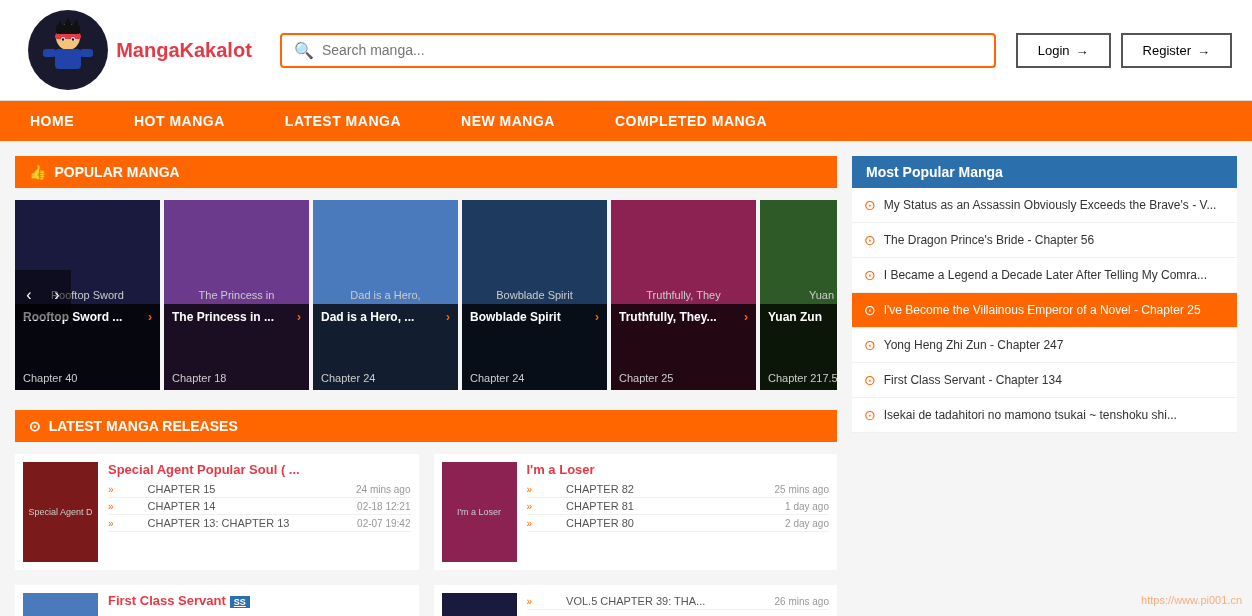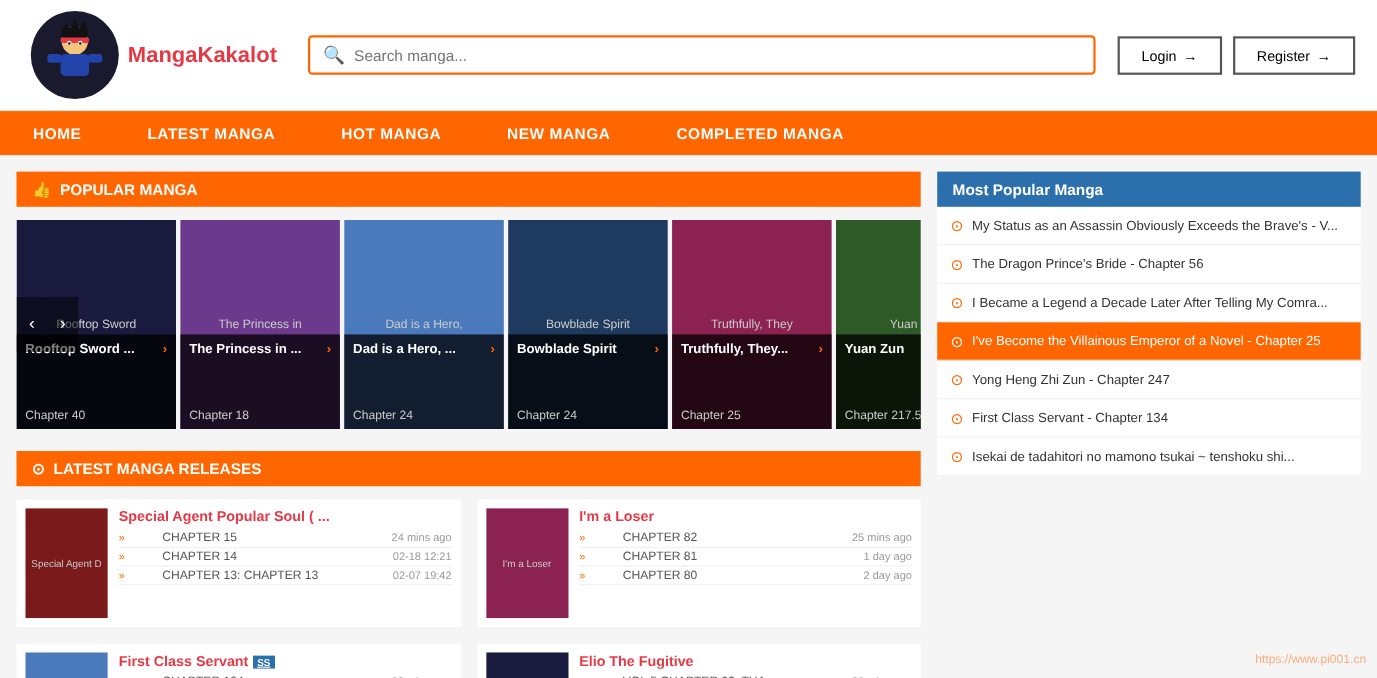--- a/index.html
+++ b/index.html
@@ -111,22 +111,22 @@
     </button>
     <button class="btn-register">
       <span>Register</span>
       <span>→</span>
     </button>
   </div>
 </div>
 
 <nav class="nav">
   <a class="nav-item">HOME</a>
+  <a class="nav-item">HOT MANGA</a>
   <a class="nav-item">LATEST MANGA</a>
-  <a class="nav-item">HOT MANGA</a>
   <a class="nav-item">NEW MANGA</a>
   <a class="nav-item">COMPLETED MANGA</a>
 </nav>
 
 <div class="main">
   <div class="left-col">
 
     <div class="section-header">
       <span>👍</span>
       <span>POPULAR MANGA</span>
@@ -294,21 +294,20 @@
 
     </div>
   </div>
         <div class="release-item">
     <div class="release-thumb">
       <div class="release-thumb-bg" style="background:#1a1a3e;">
         
       </div>
     </div>
     <div class="release-info">
-      <div class="release-title">Elio The Fugitive</div>
 
     <div class="release-chapter">
       <span class="chevron-icon">»</span>
       <a class="release-chapter-link">VOL.5 CHAPTER 39: THA...</a>
       <span class="release-chapter-time">26 mins ago</span>
     </div>
 
     </div>
   </div>
       </div>

